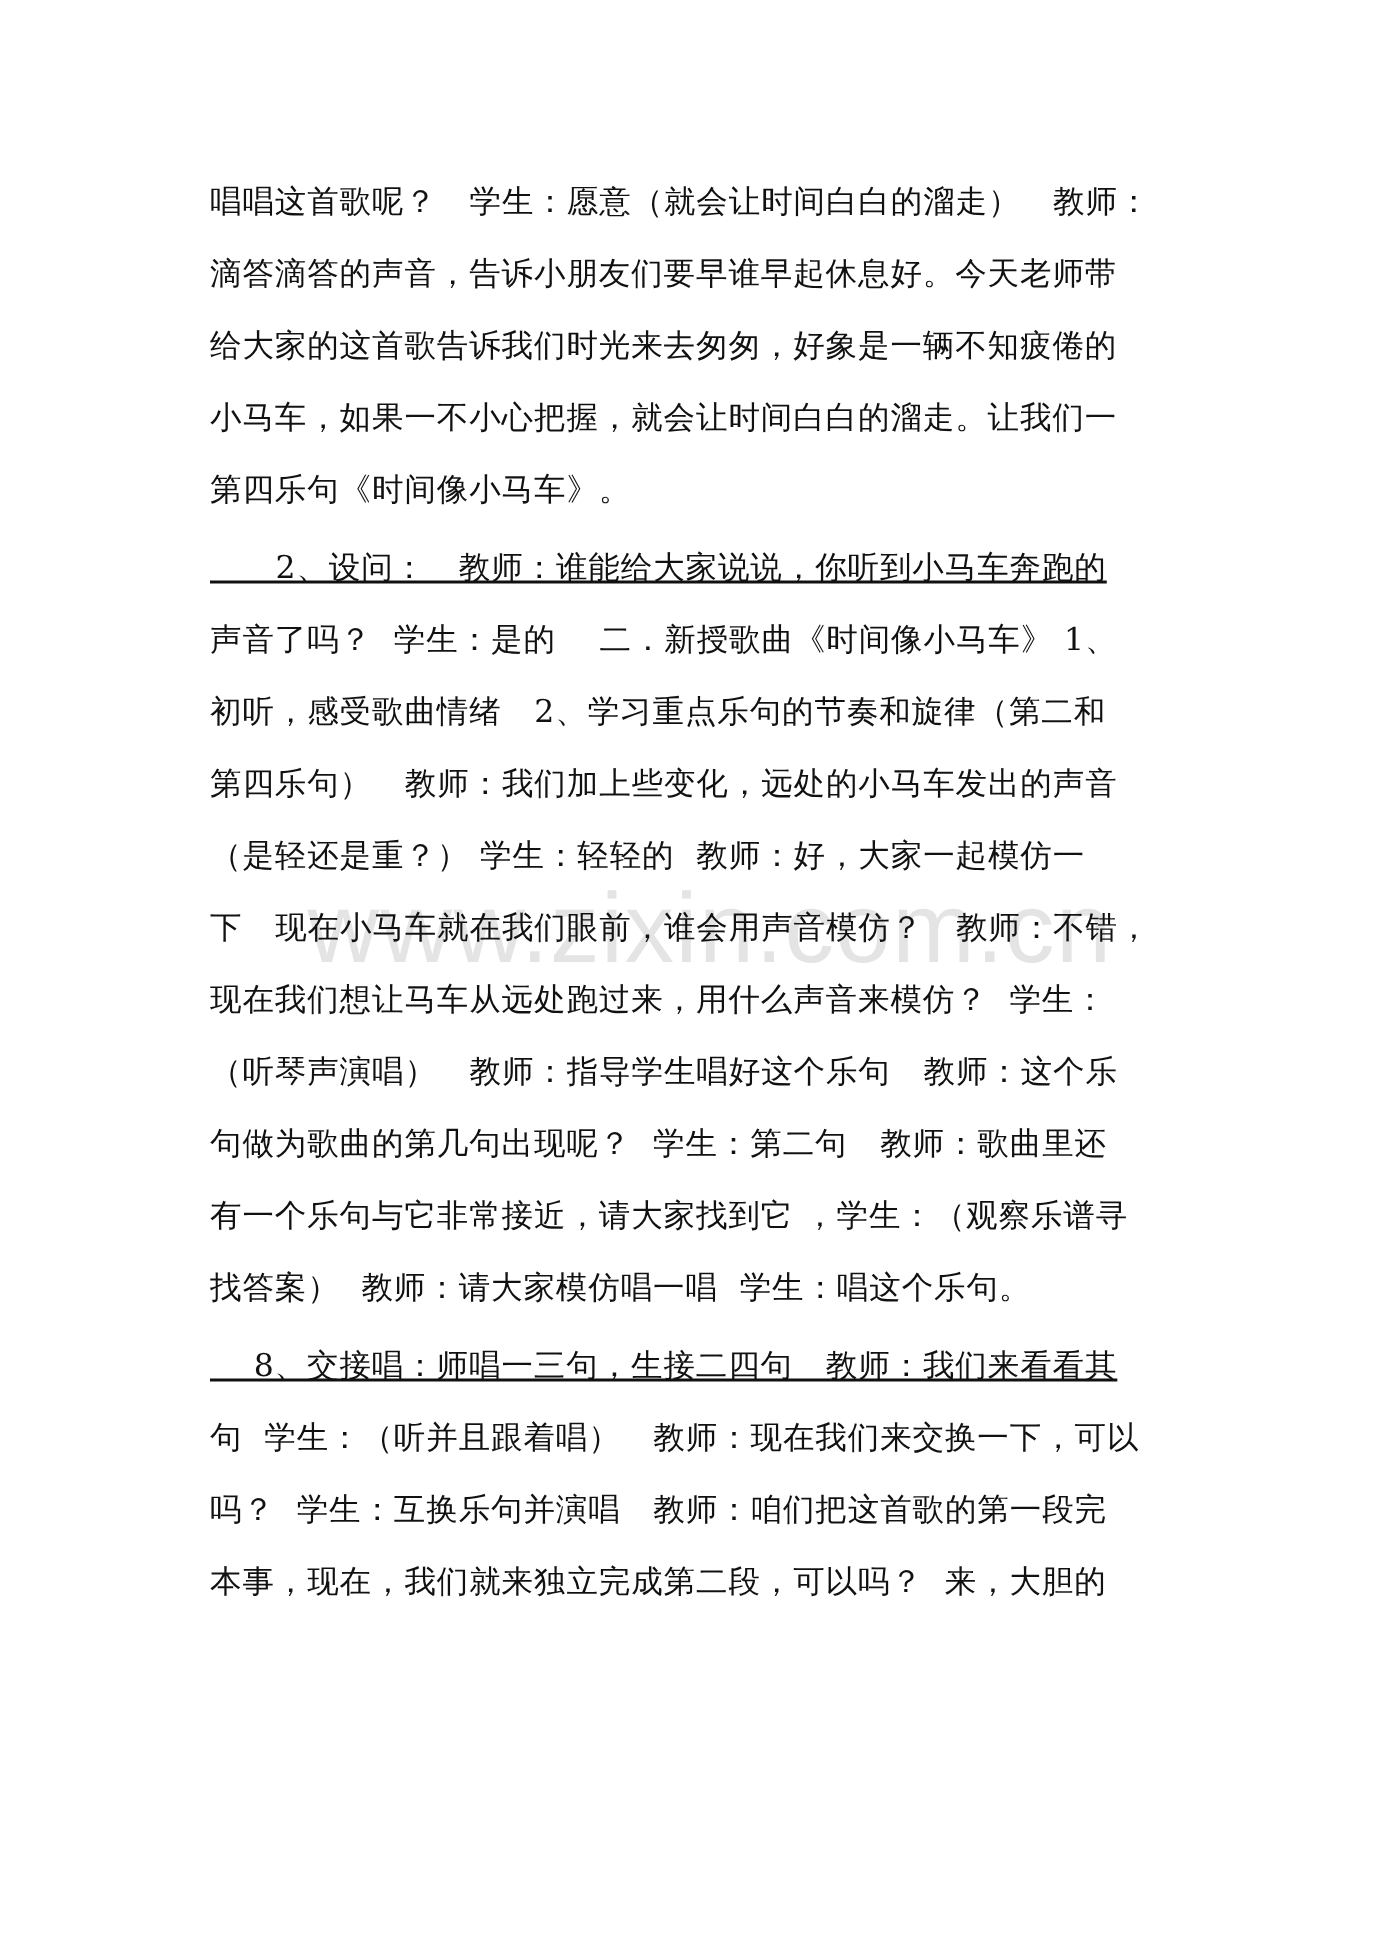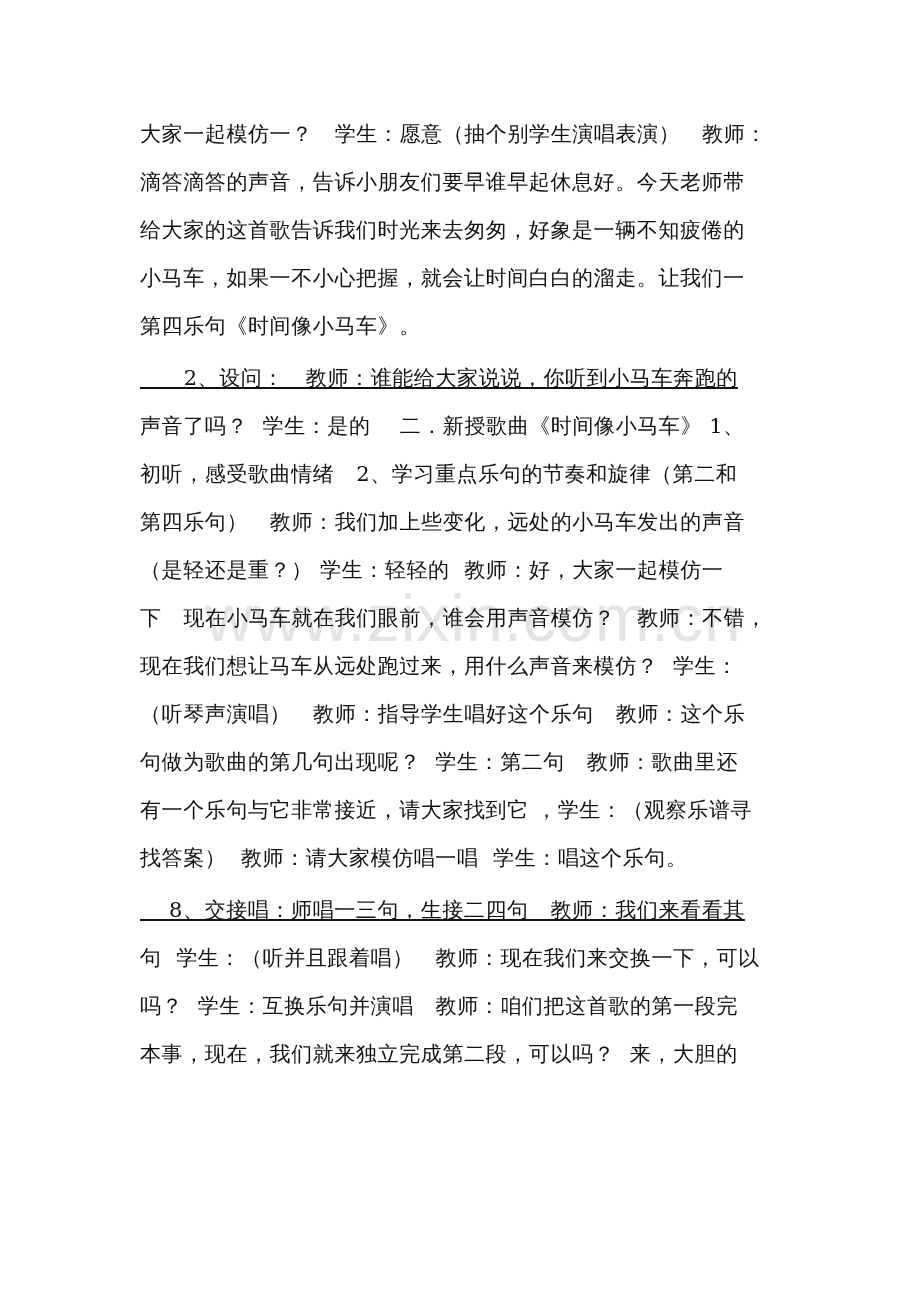--- a/index.html
+++ b/index.html
@@ -17,21 +17,21 @@
     color: #e4e4e4; letter-spacing: 1px; pointer-events: none; z-index: 0;
   }
   .page { z-index: 1; }
 </style>
 </head>
 <body>
 
 <div class="watermark">www.zixin.com.cn</div>
 
 <div class="page">
-  <span class="line">大家一起模仿一？   学生：愿意（抽个别学生演唱表演）   教师：</span>
+  <span class="line">唱唱这首歌呢？   学生：愿意（就会让时间白白的溜走）   教师：</span>
   <span class="line">滴答滴答的声音，告诉小朋友们要早谁早起休息好。今天老师带</span>
   <span class="line">给大家的这首歌告诉我们时光来去匆匆，好象是一辆不知疲倦的</span>
   <span class="line">小马车，如果一不小心把握，就会让时间白白的溜走。让我们一</span>
   <span class="line">第四乐句《时间像小马车》。</span>
   <span class="line gap-before">      2、设问：   教师：谁能给大家说说，你听到小马车奔跑的</span>
   <span class="line">声音了吗？  学生：是的    二．新授歌曲《时间像小马车》 1、</span>
   <span class="line">初听，感受歌曲情绪   2、学习重点乐句的节奏和旋律（第二和</span>
   <span class="line">第四乐句）   教师：我们加上些变化，远处的小马车发出的声音</span>
   <span class="line">（是轻还是重？） 学生：轻轻的  教师：好，大家一起模仿一</span>
   <span class="line">下   现在小马车就在我们眼前，谁会用声音模仿？   教师：不错，</span>

